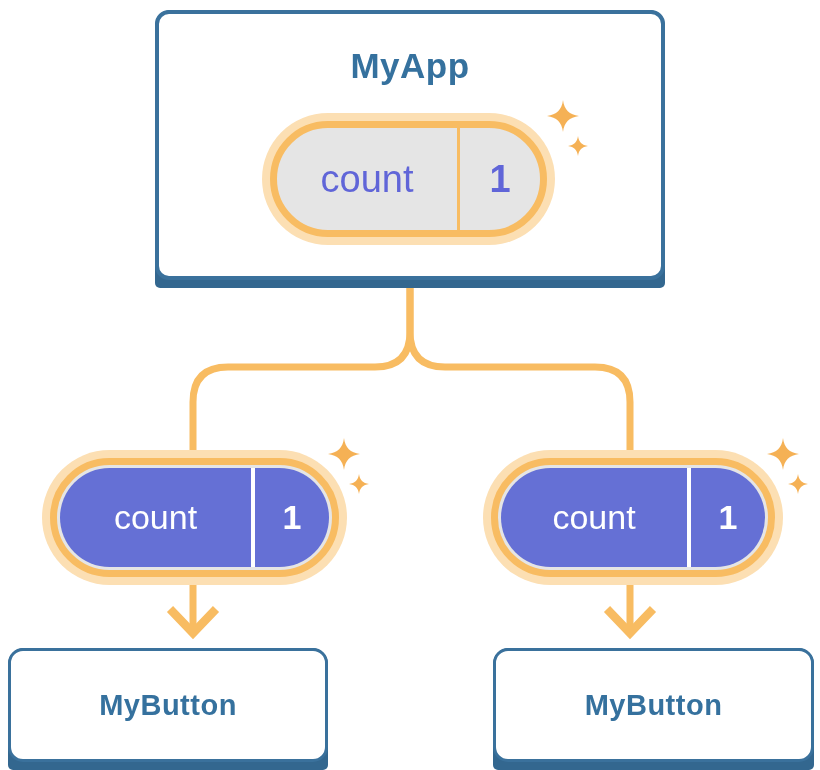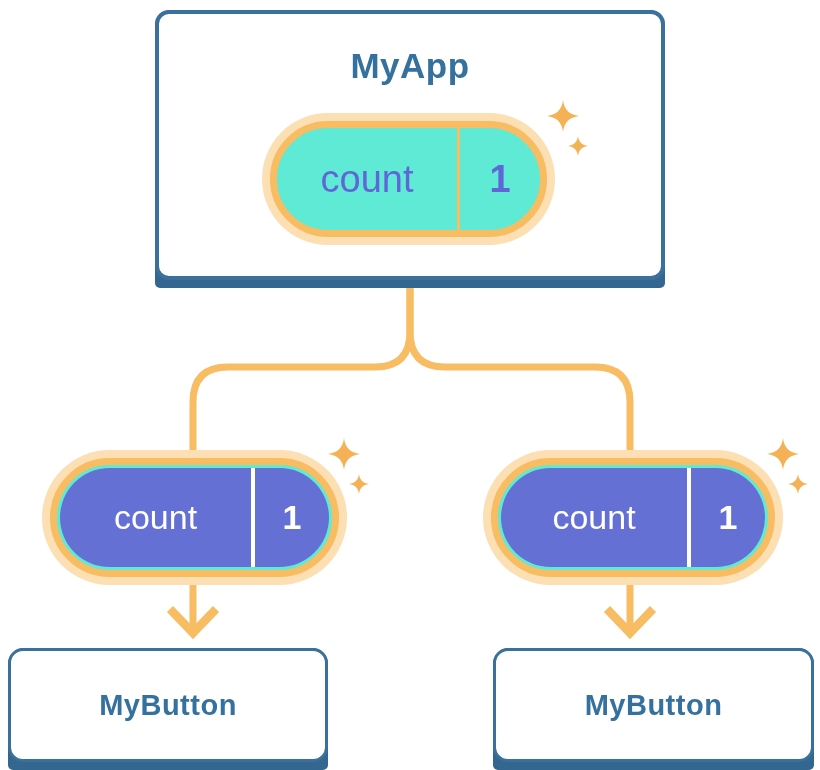--- a/index.html
+++ b/index.html
@@ -20,21 +20,21 @@
   .card-title{position:absolute;left:0;right:0;text-align:center;color:var(--title-blue);
         font-weight:600;letter-spacing:.5px;}
   .myapp-title{top:32px;font-size:35px;}
   .button-card .card{display:flex;align-items:center;justify-content:center;}
   .button-title{position:static;font-size:29px;}
 
   
   .pill-halo{position:absolute;z-index:3;background:var(--halo-orange);border-radius:999px;
         padding:8px;box-sizing:border-box;}
   .pill-ring{width:100%;height:100%;border:7px solid var(--line-orange);border-radius:999px;
-        background:#5eead4;box-sizing:border-box;display:flex;overflow:hidden;}
+        background:#e5e5e5;box-sizing:border-box;display:flex;overflow:hidden;}
   .pill-label{flex:1;display:flex;align-items:center;justify-content:center;}
   .pill-value{display:flex;align-items:center;justify-content:center;font-weight:700;}
   
   .pill-light .pill-label{font-size:38px;color:var(--purple-text);}
   .pill-light .pill-value{width:80px;font-size:38px;color:var(--purple-text);}
   .pill-light .pill-divider{width:3px;background:var(--line-orange);}
   
   .pill-purple-v .pill-ring{padding:3px;}
   .pill-inner{flex:1;display:flex;background:var(--pill-purple);border-radius:999px;overflow:hidden;}
   .pill-purple-v .pill-label{font-size:34px;color:#fff;}

